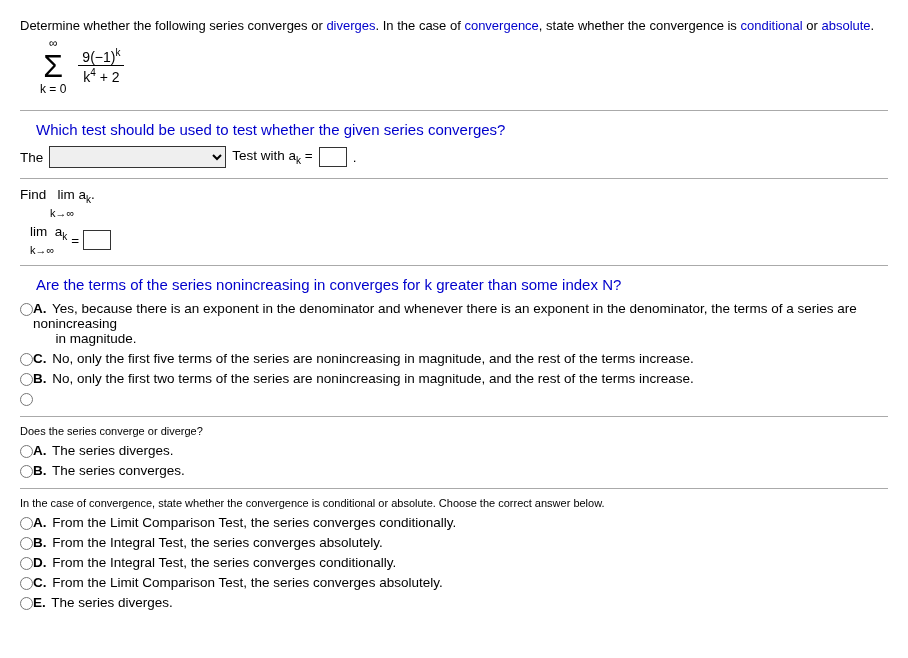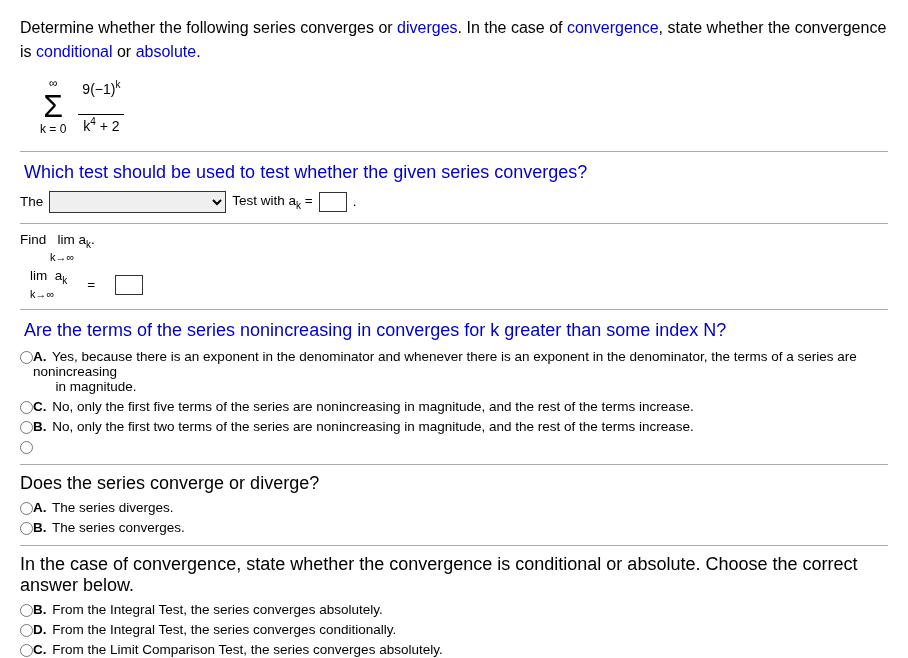--- a/index.html
+++ b/index.html
@@ -6,22 +6,21 @@
     body {
       font-family: Arial, sans-serif;
       font-size: 13.5px;
       color: #000;
       background: #fff;
       padding: 16px 20px;
       width: 908px;
       min-height: 658px;
     }
     .intro-text {
-      font-size: 16px;
-      margin-bottom: 12px;
+      font-size: 13px;
       line-height: 1.5;
     }
     .intro-text span.blue { color: #0000cc; }
     .series-container {
       display: flex;
       align-items: center;
       margin-bottom: 14px;
       margin-left: 20px;
     }
     .sigma-block {
@@ -42,39 +41,39 @@
     }
     .fraction-block {
       display: flex;
       flex-direction: column;
       align-items: center;
       margin-left: 6px;
     }
     .fraction-num {
       font-size: 14px;
       border-bottom: 1px solid #000;
-      padding: 0 4px 18px 4px;
+      padding: 0 4px 1px 4px;
       text-align: center;
     }
     .fraction-den {
       font-size: 14px;
       padding: 1px 4px 0 4px;
       text-align: center;
     }
     sup { font-size: 10px; vertical-align: super; }
     sub { font-size: 10px; vertical-align: sub; }
     .divider {
       border: none;
       border-top: 1px solid #aaa;
       margin: 8px 0;
     }
     .question-text {
       color: #0000cc;
-      font-size: 18px;
-      margin: 10px 0 8px 4px;
+      font-size: 15px;
+      margin: 10px 0 8px 16px;
     }
     .inline-row {
       display: flex;
       align-items: center;
       gap: 6px;
       margin-bottom: 10px;
       flex-wrap: wrap;
     }
     .dropdown-select {
       border: 1px solid #333;
@@ -109,29 +108,29 @@
       margin-right: 2px;
       min-width: 18px;
     }
     .find-lim-text {
       margin: 6px 0 4px 0;
       font-size: 13.5px;
     }
     .lim-equation-row {
       display: flex;
       align-items: center;
-      gap: 20px;
+      gap: 4px;
       margin: 4px 0 8px 10px;
     }
     .lim-eq-label {
       font-size: 13.5px;
     }
     .equals { font-size: 13.5px; }
     .section-question {
-      font-size: 18px;
+      font-size: 11px;
       margin: 8px 0 6px 0;
     }
   </style>
 </head>
 <body>
 
 <p class="intro-text">
   Determine whether the following series converges or <span class="blue">diverges</span>. In the case of <span class="blue">convergence</span>, state whether the convergence is <span class="blue">conditional</span> or <span class="blue">absolute</span>.
 </p>
 
@@ -234,20 +233,27 @@
     </label>
   </div>
 </div>
 
 <hr class="divider">
 
 <p class="section-question">In the case of convergence, state whether the convergence is conditional or absolute. Choose the correct answer below.</p>
 
 <div class="options-block">
   <div class="option-item">
+    <input type="radio" name="q4" id="q4a" style="">
+    <label for="q4a">
+      <span class="option-label">A.</span>
+      From the Limit Comparison Test, the series converges conditionally.
+    </label>
+  </div>
+  <div class="option-item">
     <input type="radio" name="q4" id="q4b" style="">
     <label for="q4b">
       <span class="option-label">B.</span>
       From the Integral Test, the series converges absolutely.
     </label>
   </div>
   <div class="option-item">
     <input type="radio" name="q4" id="q4d" style="">
     <label for="q4d">
       <span class="option-label">D.</span>

